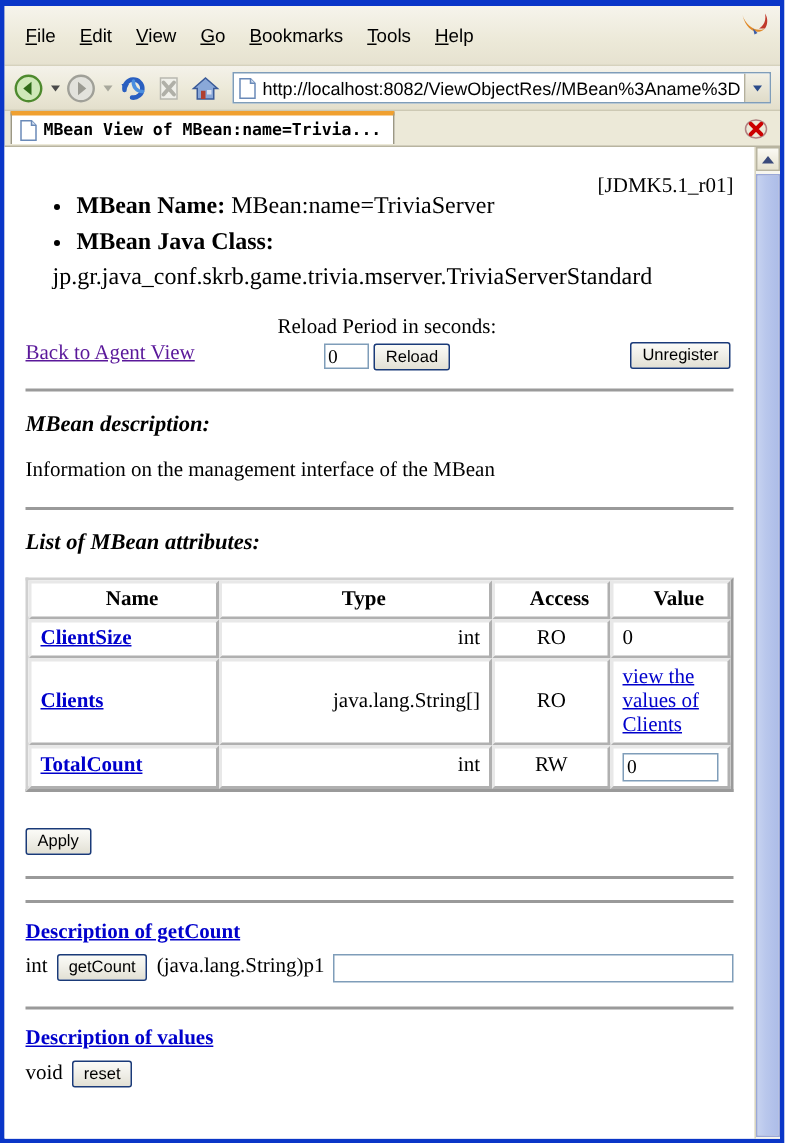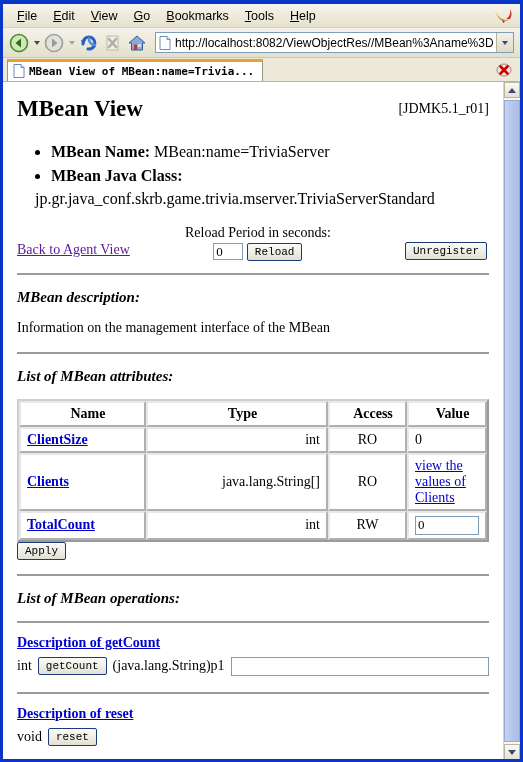--- a/index.html
+++ b/index.html
@@ -20,21 +20,21 @@
     box-sizing: border-box;
     border: 3px solid #0a36c8;
     border-top-width: 4px;
     background: #ece9d8;
     overflow: hidden;
   }
 
   
   #menubar {
     position: relative;
-    height: 24px;
+    height: 40px;
     background: linear-gradient(to bottom, #f6f4ec 0%, #ece9d8 60%, #e6e2d0 100%);
     border-bottom: 1px solid #d6d2bd;
     display: flex;
     align-items: center;
     padding-left: 6px;
     box-sizing: border-box;
   }
   .menu-item {
     font-family: "Liberation Sans", sans-serif;
     font-size: 12.5px;
@@ -106,21 +106,21 @@
     border-left: 1px solid #b4b09c;
     display: flex; align-items: center; justify-content: center;
   }
 
   
   #tabbar {
     height: 24px;
     background: #ece9d8;
     border-bottom: 1px solid #b8b4a0;
     display: flex;
-    align-items: center;
+    align-items: flex-start;
     padding-left: 4px;
     box-sizing: border-box;
     position: relative;
   }
   #tab-active {
     height: 22px;
     background: #ffffff;
     border: 1px solid #9c9884;
     border-bottom: none;
     border-top: 3px solid #f0a030;
@@ -248,21 +248,21 @@
   #reload-input {
     width: 30px; height: 17px;
     border: 1px solid #7f9db9;
     font-family: "Liberation Serif", serif;
     font-size: 13px;
     padding: 0 2px;
     box-sizing: border-box;
     vertical-align: middle;
   }
   .btn {
-    font-family: Liberation Mono, monospace;
+    font-family: Liberation Sans, sans-serif;
     font-size: 11px;
     background: linear-gradient(to bottom, #fbfbf7 0%, #f0efe8 48%, #e2e0d4 100%);
     border: 1px solid #1a3a78;
     border-radius: 2px;
     padding: 2px 7px;
     color: #000;
     cursor: pointer;
     vertical-align: middle;
   }
   #unregister-btn {
@@ -326,21 +326,21 @@
   }
   .val-input {
     width: 100%;
     height: 19px;
     border: 1px solid #7f9db9;
     font-family: "Liberation Serif", serif;
     font-size: 13px;
     padding: 0 2px;
     box-sizing: border-box;
   }
-  #apply-btn { margin-top: 0; }
+  #apply-btn { margin-top: 24px; }
 
   a.op-link {
     color: #0000cc;
     font-weight: bold;
     text-decoration: underline;
     font-size: 14px;
     display: inline-block;
     margin-top: 12px;
   }
   .op-row {
@@ -445,21 +445,20 @@
         <ellipse cx="8" cy="8" rx="7" ry="6" fill="none" stroke="#b08080" stroke-width="1"></ellipse>
         <path d="M4.5 4.5 L11.5 11.5 M11.5 4.5 L4.5 11.5" stroke="#cc0000" stroke-width="2.6" stroke-linecap="round"></path>
       </svg>
     </div>
   </div>
 
   <div id="viewport">
     <div id="page">
 
       <span class="version-tag">[JDMK5.1_r01]</span>
-      <h1 class="page-title">MBean View</h1>
 
       <ul class="bean-info">
         <li>
           <span class="lbl">MBean Name:</span>
           <span>MBean:name=TriviaServer</span>
         </li>
         <li>
           <span class="lbl">MBean Java Class:</span>
           <span class="class-name">jp.gr.java_conf.skrb.game.trivia.mserver.TriviaServerStandard</span>
         </li>
@@ -522,35 +521,34 @@
               <input type="text" class="val-input" value="0" style="">
             </td>
           </tr>
         </tbody>
       </table>
 
       <button class="btn" id="apply-btn">Apply</button>
 
       <hr class="rule" style="margin-top:14px;">
 
-      <h2 class="section">List of MBean operations:</h2>
 
       <hr class="rule" style="margin-top:14px;">
 
       <a href="#" class="op-link">Description of getCount</a>
       <div class="op-row">
         <span>int</span>
         <button class="btn">getCount</button>
         <span>(java.lang.String)p1</span>
         <input type="text" class="op-param-input" value="" style="">
       </div>
 
       <hr class="rule" style="margin-top:16px;">
 
-      <a href="#" class="op-link">Description of reset</a>
+      <a href="#" class="op-link">Description of values</a>
       <div class="op-row">
         <span>void</span>
         <button class="btn">reset</button>
       </div>
 
     </div>
 
     <div id="scrollbar">
       <div class="sb-btn">
         <span class="sb-chev up"></span>

